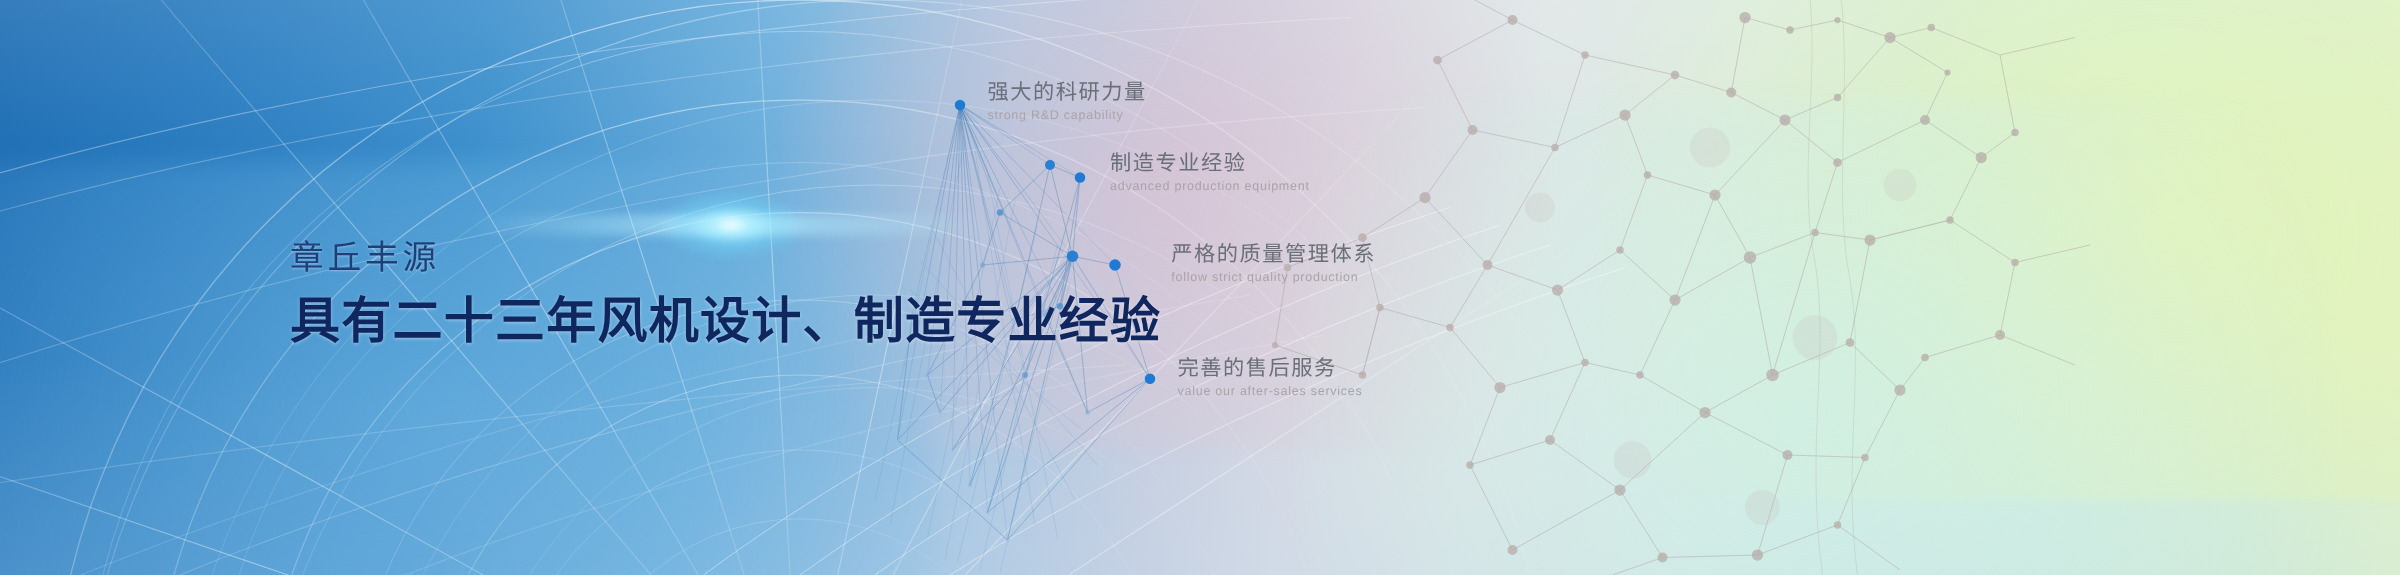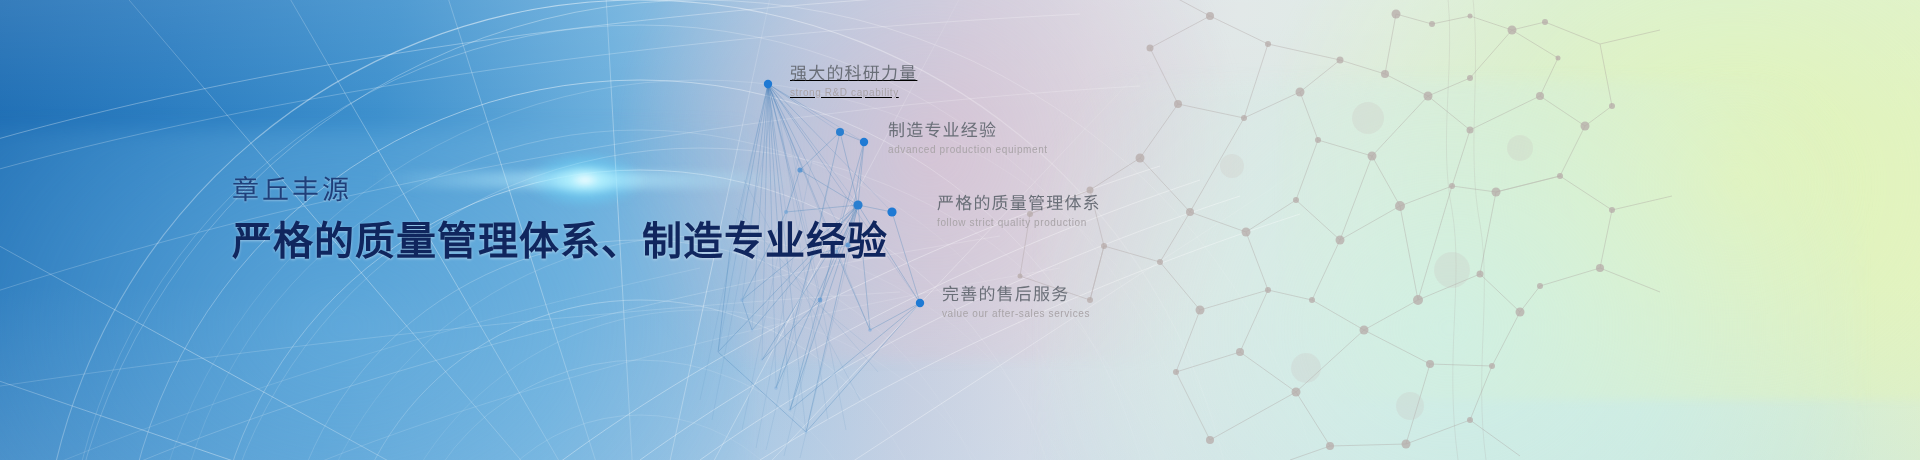--- a/index.html
+++ b/index.html
@@ -130,21 +130,21 @@
         rgba(235,252,255,0.85) 50%,
         rgba(190,240,255,0.45) 65%,
         rgba(160,230,255,0.00) 100%);
     filter: blur(4px);
   }
 
   
   .headline-block {
     position: absolute;
     left: 232px;
-    top: 176px;
+    top: 192px;
   }
   .subtitle {
     font-size: 27px;
     letter-spacing: 3px;
     color: #1f3f7a;
     font-weight: 400;
     line-height: 1.1;
     text-shadow: 0 1px 2px rgba(255,255,255,0.35);
     white-space: nowrap;
   }
@@ -482,24 +482,24 @@
       <circle cx="752" cy="330" r="1.5" fill="#8fb8e0" opacity="0.45"></circle>
       <circle cx="790" cy="410" r="1.5" fill="#8fb8e0" opacity="0.4"></circle>
       <circle cx="718" cy="352" r="1.4" fill="#96bce2" opacity="0.4"></circle>
       <circle cx="730" cy="250" r="1.4" fill="#96bce2" opacity="0.4"></circle>
       <circle cx="762" cy="360" r="1.4" fill="#96bce2" opacity="0.4"></circle>
     </g>
   </svg>
 
   <div class="headline-block">
     <div class="subtitle">章丘丰源</div>
-    <div class="headline">严格的质量管理体系、制造专业经验</div>
+    <div class="headline">具有二十三年风机设计、制造专业经验</div>
   </div>
 
-  <div class="feature" style="left:790px; top:63px;text-decoration:underline;">
+  <div class="feature" style="left:790px; top:63px;">
     <div class="f-cn">强大的科研力量</div>
     <div class="f-en">strong R&amp;D capability</div>
   </div>
 
   <div class="feature" style="left:888px; top:120px;">
     <div class="f-cn">制造专业经验</div>
     <div class="f-en">advanced production equipment</div>
   </div>
 
   <div class="feature" style="left:937px; top:193px;">

